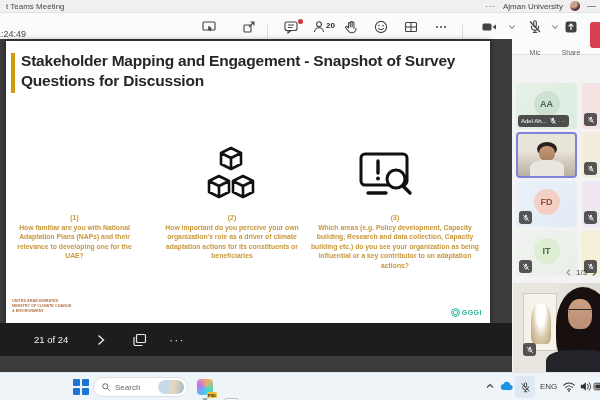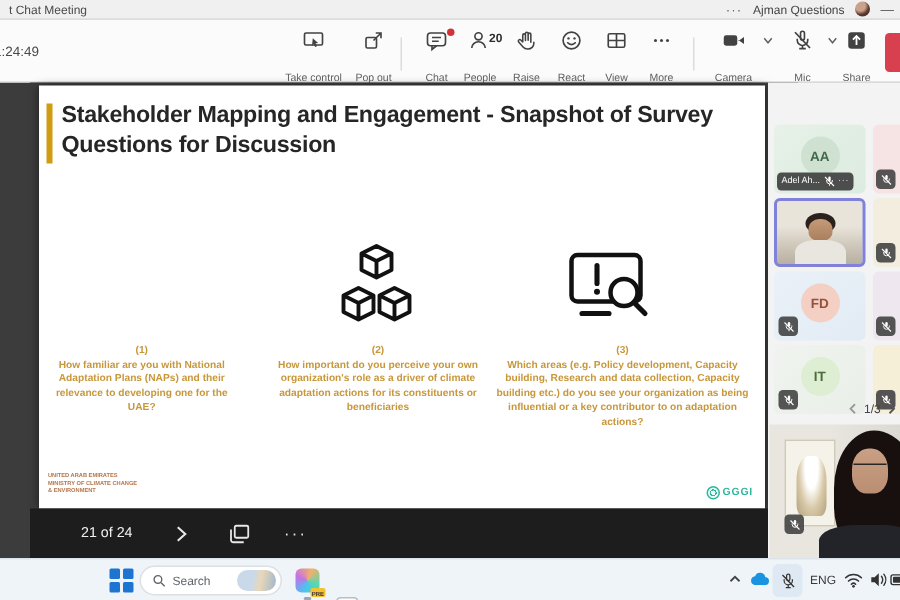--- a/index.html
+++ b/index.html
@@ -23,21 +23,21 @@
   .tbtn { position:absolute; top:6px; display:flex; flex-direction:column; align-items:center; gap:14px; width:46px; }
   .tbtn .lbl { font-size:7px; color:#616161; white-space:nowrap; }
   .tbtn svg { display:block; }
   .tdivider { position:absolute; top:12px; width:1px; height:22px; background:#dcdcdc; }
   .reddot { position:absolute; width:5px; height:5px; border-radius:50%; background:#d13438; }
   .count { font-size:8px; font-weight:bold; color:#2b2b2b; position:absolute; left:29px; top:2px; }
   .chev { position:absolute; top:10px; }
   #leave-btn { right:0; top:9px; width:10px; height:26px; background:#d8404f; border-radius:3px 0 0 3px; }
 
   
-  #stage { left:0; top:55px; width:512px; height:317px; background:#3c3c3c;margin-left:20px; }
+  #stage { left:0; top:39px; width:512px; height:317px; background:#3c3c3c; }
   #slide { left:6px; top:2px; width:484px; height:282px; background:#ffffff; box-shadow:0 0 6px rgba(0,0,0,.5); }
   #gold-bar { left:5px; top:12px; width:3.5px; height:40px; background:#cf9c12; }
   .slide-title { left:15px; top:10px; width:440px; font-size:15.5px; font-weight:bold; color:#262626; line-height:1.28; letter-spacing:-0.2px; }
 
   .q-col { position:absolute; text-align:center; }
   .q-num, .q-text { font-size:6.8px; font-weight:bold; color:#c8973a; line-height:1.4; }
   #nap-box { left:32px; top:116px; width:50px; height:44px; border:2.5px solid #111; padding:2px 3px; text-align:left; }
   #nap-word { font-size:13px; font-weight:bold; color:#111; line-height:1; letter-spacing:0.5px; }
   #nap-sub { font-size:4.6px; font-weight:bold; color:#111; line-height:1.15; margin-top:1px; }
 
@@ -91,24 +91,24 @@
   #mic-tray-box { position:absolute; left:515px; top:3px; width:20px; height:22px; background:#dfe9f3; border-radius:4px; display:flex; align-items:center; justify-content:center; }
   #lang { position:absolute; left:540px; top:9px; font-size:8px; color:#3a3a3a; }
   .trayico { position:absolute; top:7px; }
 </style>
 </head>
 <body>
 
 <div id="root">
 
   <div class="abs" id="titlebar">
-    <div class="abs" id="win-title">t Chat Meeting</div>
+    <div class="abs" id="win-title">t Teams Meeting</div>
     <div class="abs" id="win-right">
       <span class="dots">···</span>
-      <span id="win-account">Ajman Questions</span>
+      <span id="win-account">Ajman University</span>
       <span id="win-avatar"></span>
       <span id="win-min">—</span>
     </div>
   </div>
 
   <div class="abs" id="toolbar">
     <div class="abs" id="timer">1:24:49</div>
 
     <div class="tbtn" style="left:186px">
       <svg width="16" height="16" viewBox="0 0 16 16">

